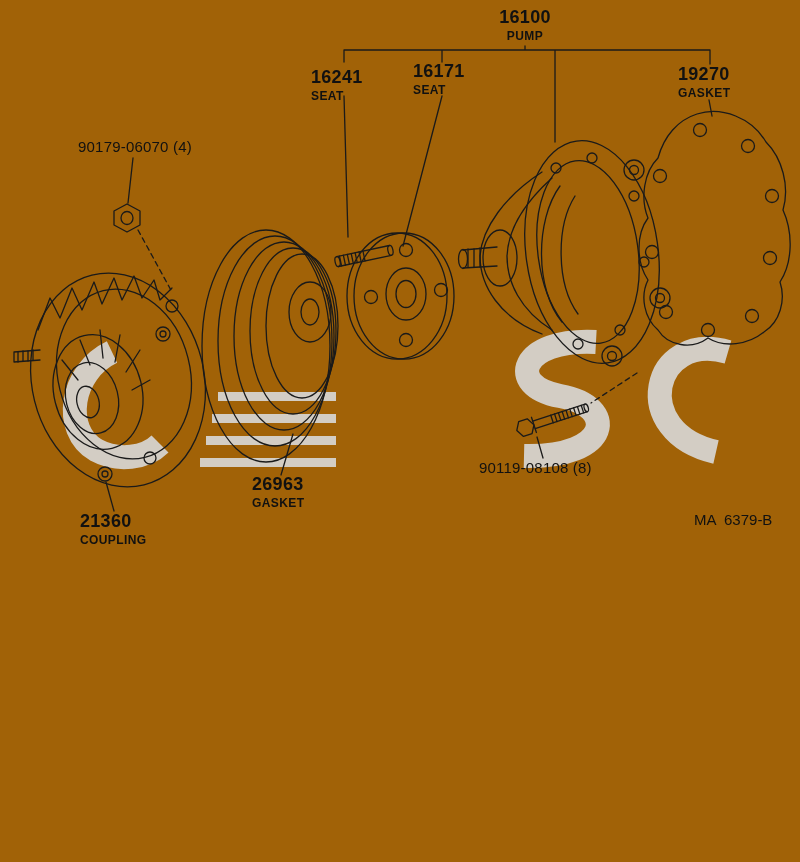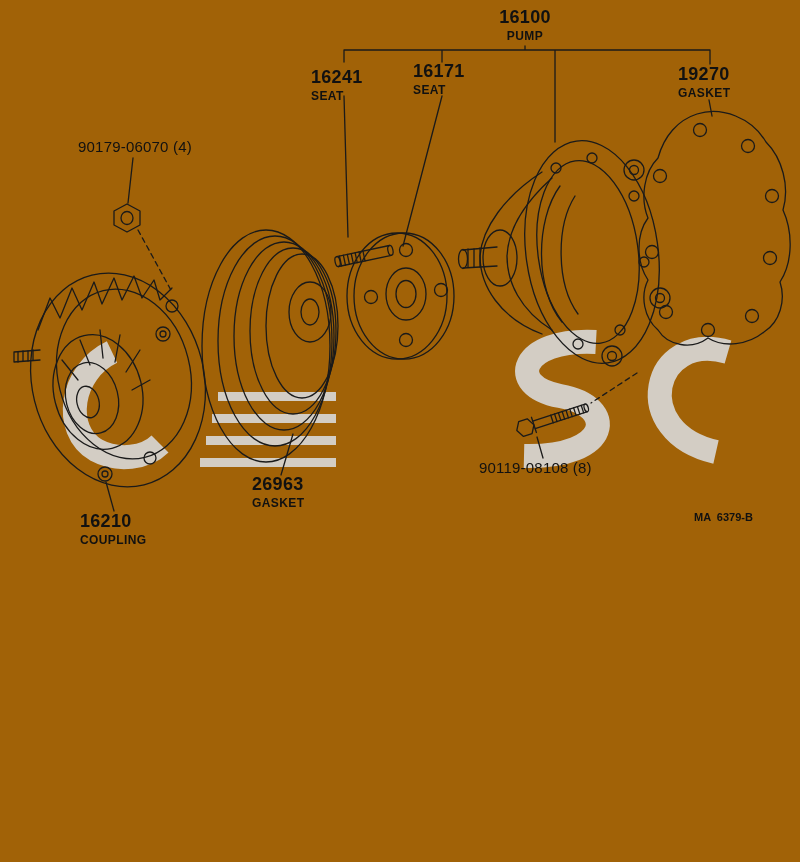--- a/index.html
+++ b/index.html
@@ -5,21 +5,21 @@
   html,body{margin:0;padding:0;background:#ffffff;}
   .stage{
     position:relative;width:800px;height:862px;background:#a16207;
     font-family:"Liberation Sans", sans-serif;color:#111;overflow:hidden;
   }
   .art{position:absolute;left:0;top:0;}
   .label{position:absolute;line-height:1.05;}
   .label .num{font-size:18px;font-weight:bold;letter-spacing:0.3px;}
   .label .sub{font-size:12px;font-weight:bold;letter-spacing:0.4px;margin-top:3px;}
   .ref{position:absolute;font-size:15px;font-weight:normal;letter-spacing:0.2px;}
-  .code{position:absolute;font-size:11px;font-weight:bold;white-space:pre;}
+  .code{position:absolute;font-size:15px;font-weight:normal;white-space:pre;}
 </style>
 </head>
 <body>
 
 <div class="stage">
 
   <svg class="art" width="800" height="862" viewBox="0 0 800 862">
 
     <g opacity="0.9">
       <g fill="none" stroke="#d9d9d9" stroke-width="24">
@@ -178,21 +178,21 @@
   </div>
 
   <div class="ref" style="left:78px;top:138px;">90179-06070 (4)</div>
 
   <div class="label" style="left:252px;top:475px;">
     <div class="num">26963</div>
     <div class="sub">GASKET</div>
   </div>
 
   <div class="label" style="left:80px;top:512px;">
-    <div class="num">16210</div>
+    <div class="num">21360</div>
     <div class="sub">COUPLING</div>
   </div>
 
   <div class="ref" style="left:479px;top:459px;">90119-08108 (8)</div>
 
   <div class="code" style="left:694px;top:511px;">MA  6379-B</div>
 
 </div>
 
 </body></html>

